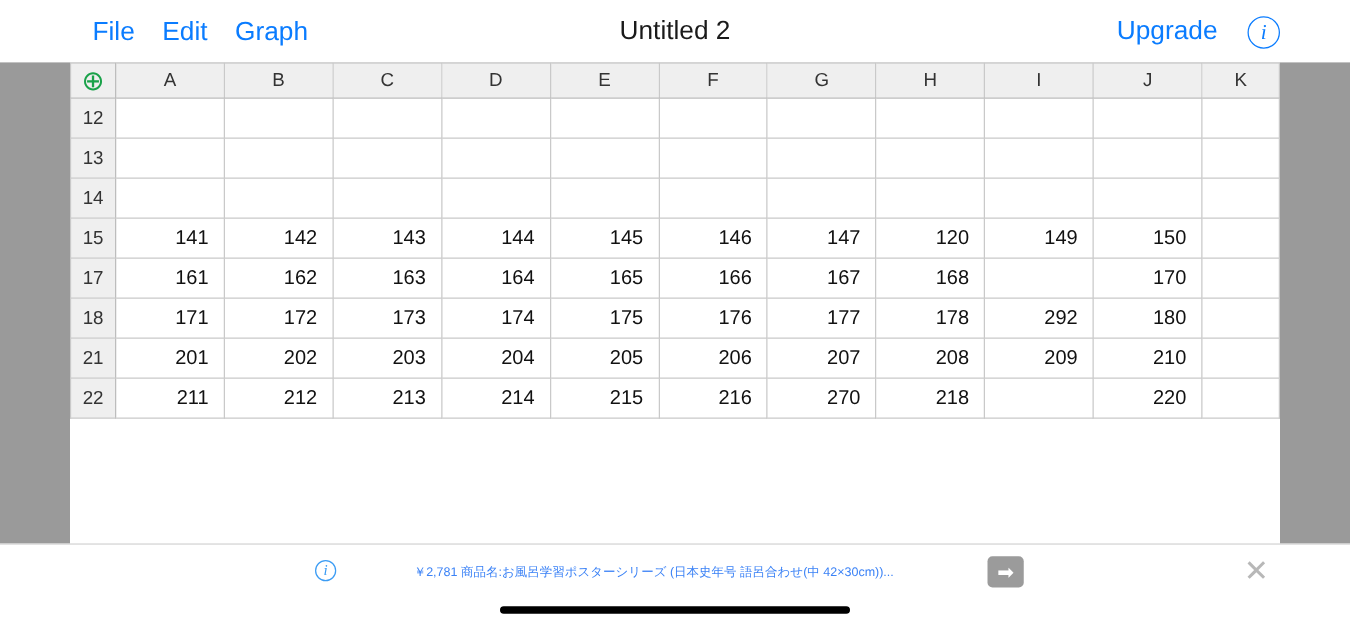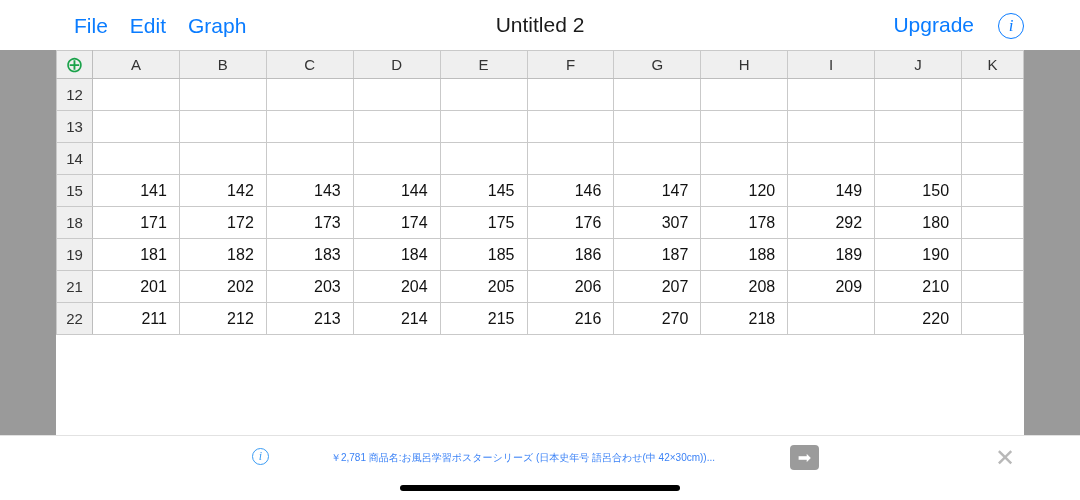--- a/index.html
+++ b/index.html
@@ -362,45 +362,45 @@
             <td>144</td>
             <td>145</td>
             <td>146</td>
             <td>147</td>
             <td>120</td>
             <td>149</td>
             <td>150</td>
             <td></td>
           </tr>
           <tr>
+            <th class="rowlabel">17</th>
+            <td>161</td>
+            <td>162</td>
+            <td>163</td>
+            <td>164</td>
+            <td>165</td>
+            <td>166</td>
+            <td>167</td>
+            <td>168</td>
+            <td></td>
+            <td>170</td>
+            <td></td>
+          </tr>
+          <tr>
             <th class="rowlabel">18</th>
             <td>171</td>
             <td>172</td>
             <td>173</td>
             <td>174</td>
             <td>175</td>
             <td>176</td>
-            <td>307</td>
+            <td>177</td>
             <td>178</td>
             <td>292</td>
             <td>180</td>
-            <td></td>
-          </tr>
-          <tr>
-            <th class="rowlabel">19</th>
-            <td>181</td>
-            <td>182</td>
-            <td>183</td>
-            <td>184</td>
-            <td>185</td>
-            <td>186</td>
-            <td>187</td>
-            <td>188</td>
-            <td>189</td>
-            <td>190</td>
             <td></td>
           </tr>
           <tr>
             <th class="rowlabel">21</th>
             <td>201</td>
             <td>202</td>
             <td>203</td>
             <td>204</td>
             <td>205</td>
             <td>206</td>

